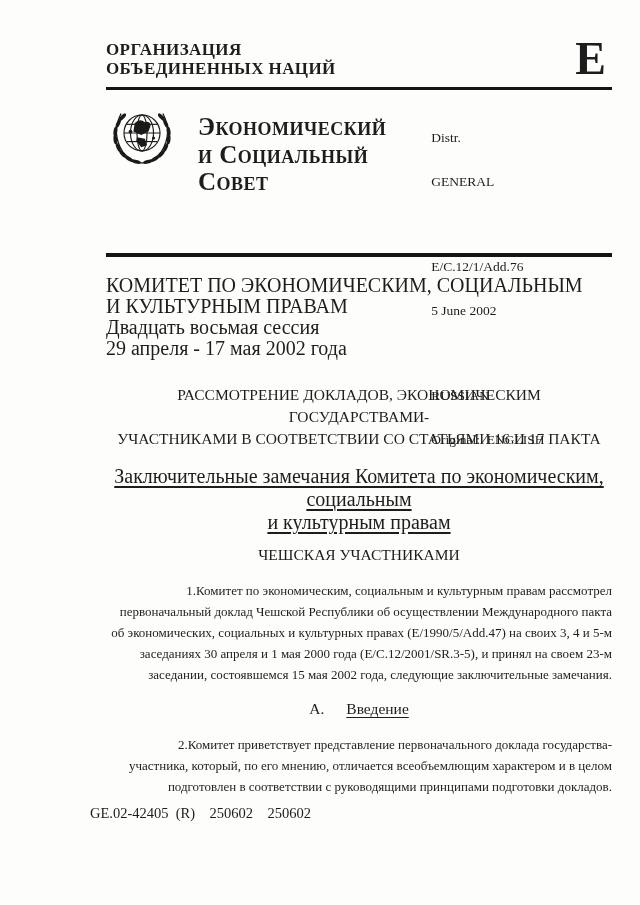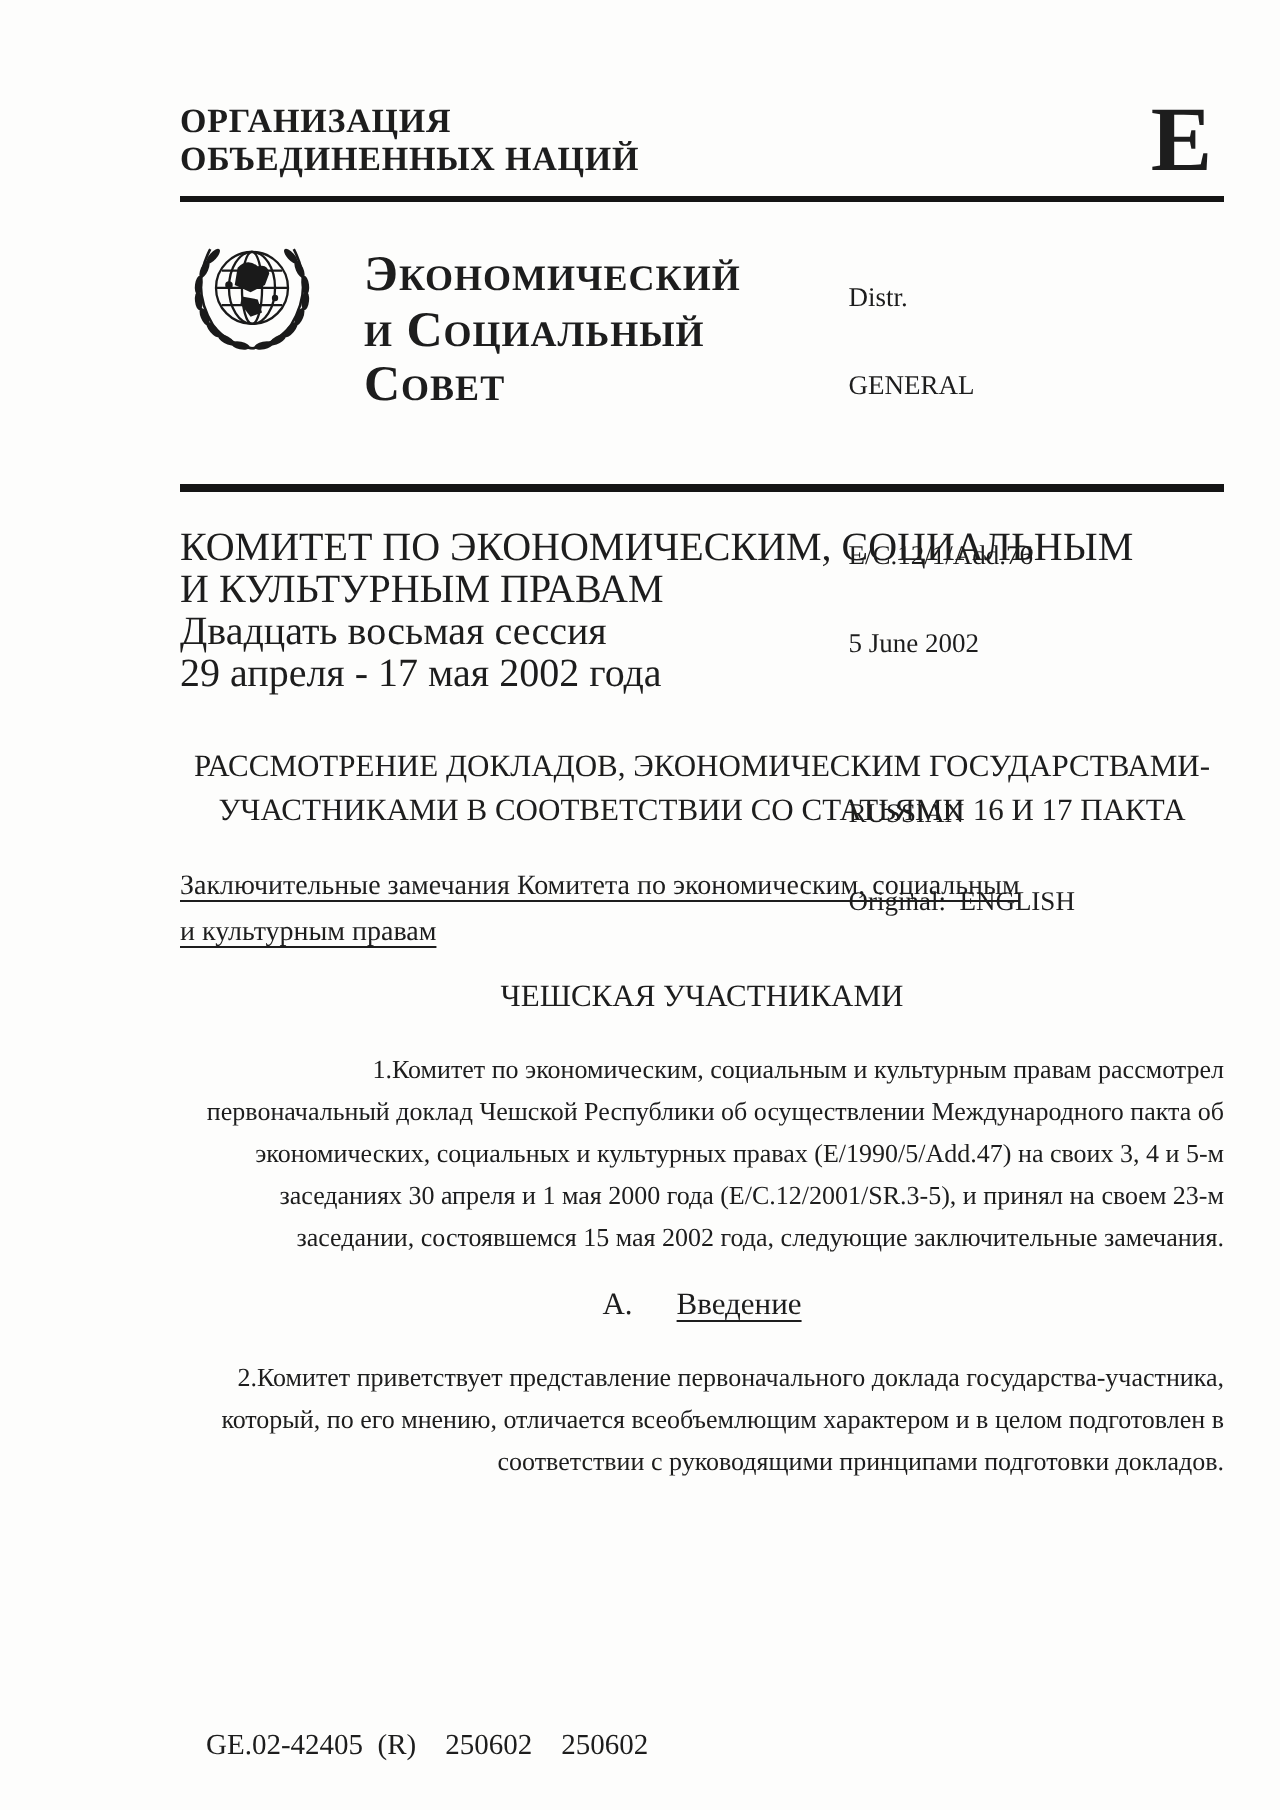--- a/index.html
+++ b/index.html
@@ -2,62 +2,62 @@
 <html><head>
 <meta charset="utf-8">
 <style>
   * { margin:0; padding:0; box-sizing:border-box; }
   html,body { background:#f6f6f4; }
   body { width:640px; height:905px; font-family:"Liberation Serif","DejaVu Serif",serif; }
   .page {
     position:relative; width:640px; height:905px; background:#fdfdfc;
     color:#1d1d1d; overflow:hidden;
   }
-  .content { padding:51px 28px 0 90px; }
+  .content { padding:40px 28px 0 90px;margin-left:16px; }
 
   
   .mast-top { display:flex; justify-content:space-between; align-items:flex-end; }
   .org-name { font-weight:700; font-size:17px; line-height:1.12; letter-spacing:.4px; }
   .doc-letter { font-size:46px; font-weight:700; line-height:.8; padding-right:6px; }
 
   .rule { background:#151515; }
   .rule-1 { height:3px; margin-top:9px; }
   .rule-2 { height:4px; }
 
   
-  .mast-main { display:flex; align-items:flex-start; height:141px; padding-top:11px; }
+  .mast-main { display:flex; align-items:flex-start; height:163px; padding-top:11px; }
   .emblem { width:72px; height:74px; flex:0 0 auto; }
   .council-name {
     font-variant:small-caps; font-weight:700; font-size:25px;
     line-height:1.1; margin-left:20px; margin-top:12px; letter-spacing:.5px;
   }
   .doc-meta { margin-left:auto; width:192px; font-size:13.5px; line-height:14.5px; padding-top:1px; }
   .doc-meta .meta-group { margin-bottom:13px; }
   .doc-meta div { white-space:pre; }
 
   
   .committee { margin-top:18px; font-size:20px; line-height:21px; }
 
   
   .doc-title { margin-top:25px; text-align:center; font-size:15.5px; line-height:22px; }
-  .doc-subtitle { margin-top:15px; font-size:14px; line-height:23px; }
+  .doc-subtitle { margin-top:15px; text-align:center; font-size:20px; line-height:23px; }
   .doc-subtitle .u { text-decoration:underline; text-underline-offset:3px; }
   .country { margin-top:10px; text-align:center; font-size:15.5px; line-height:22px; }
 
   
   .para { margin-top:14px; font-size:13px; line-height:21px; text-align:right; }
   .para .num { display:inline-block; width:35px; }
   .section-heading { margin-top:13px; text-align:center; font-size:15.5px; line-height:22px; }
   .section-heading .letter { margin-right:22px; }
   .section-heading .stitle { text-decoration:underline; text-underline-offset:3px; }
 
   
   .footer {
-    position:absolute; left:90px; top:865px;
-    font-size:14.5px; white-space:pre;margin-left:13px;
+    position:absolute; left:90px; top:805px;
+    font-size:14.5px; white-space:pre;
   }
 </style>
 </head>
 <body>
 
 <div class="page">
   <div class="content">
 
     <div class="mast-top">
       <div class="org-name">

